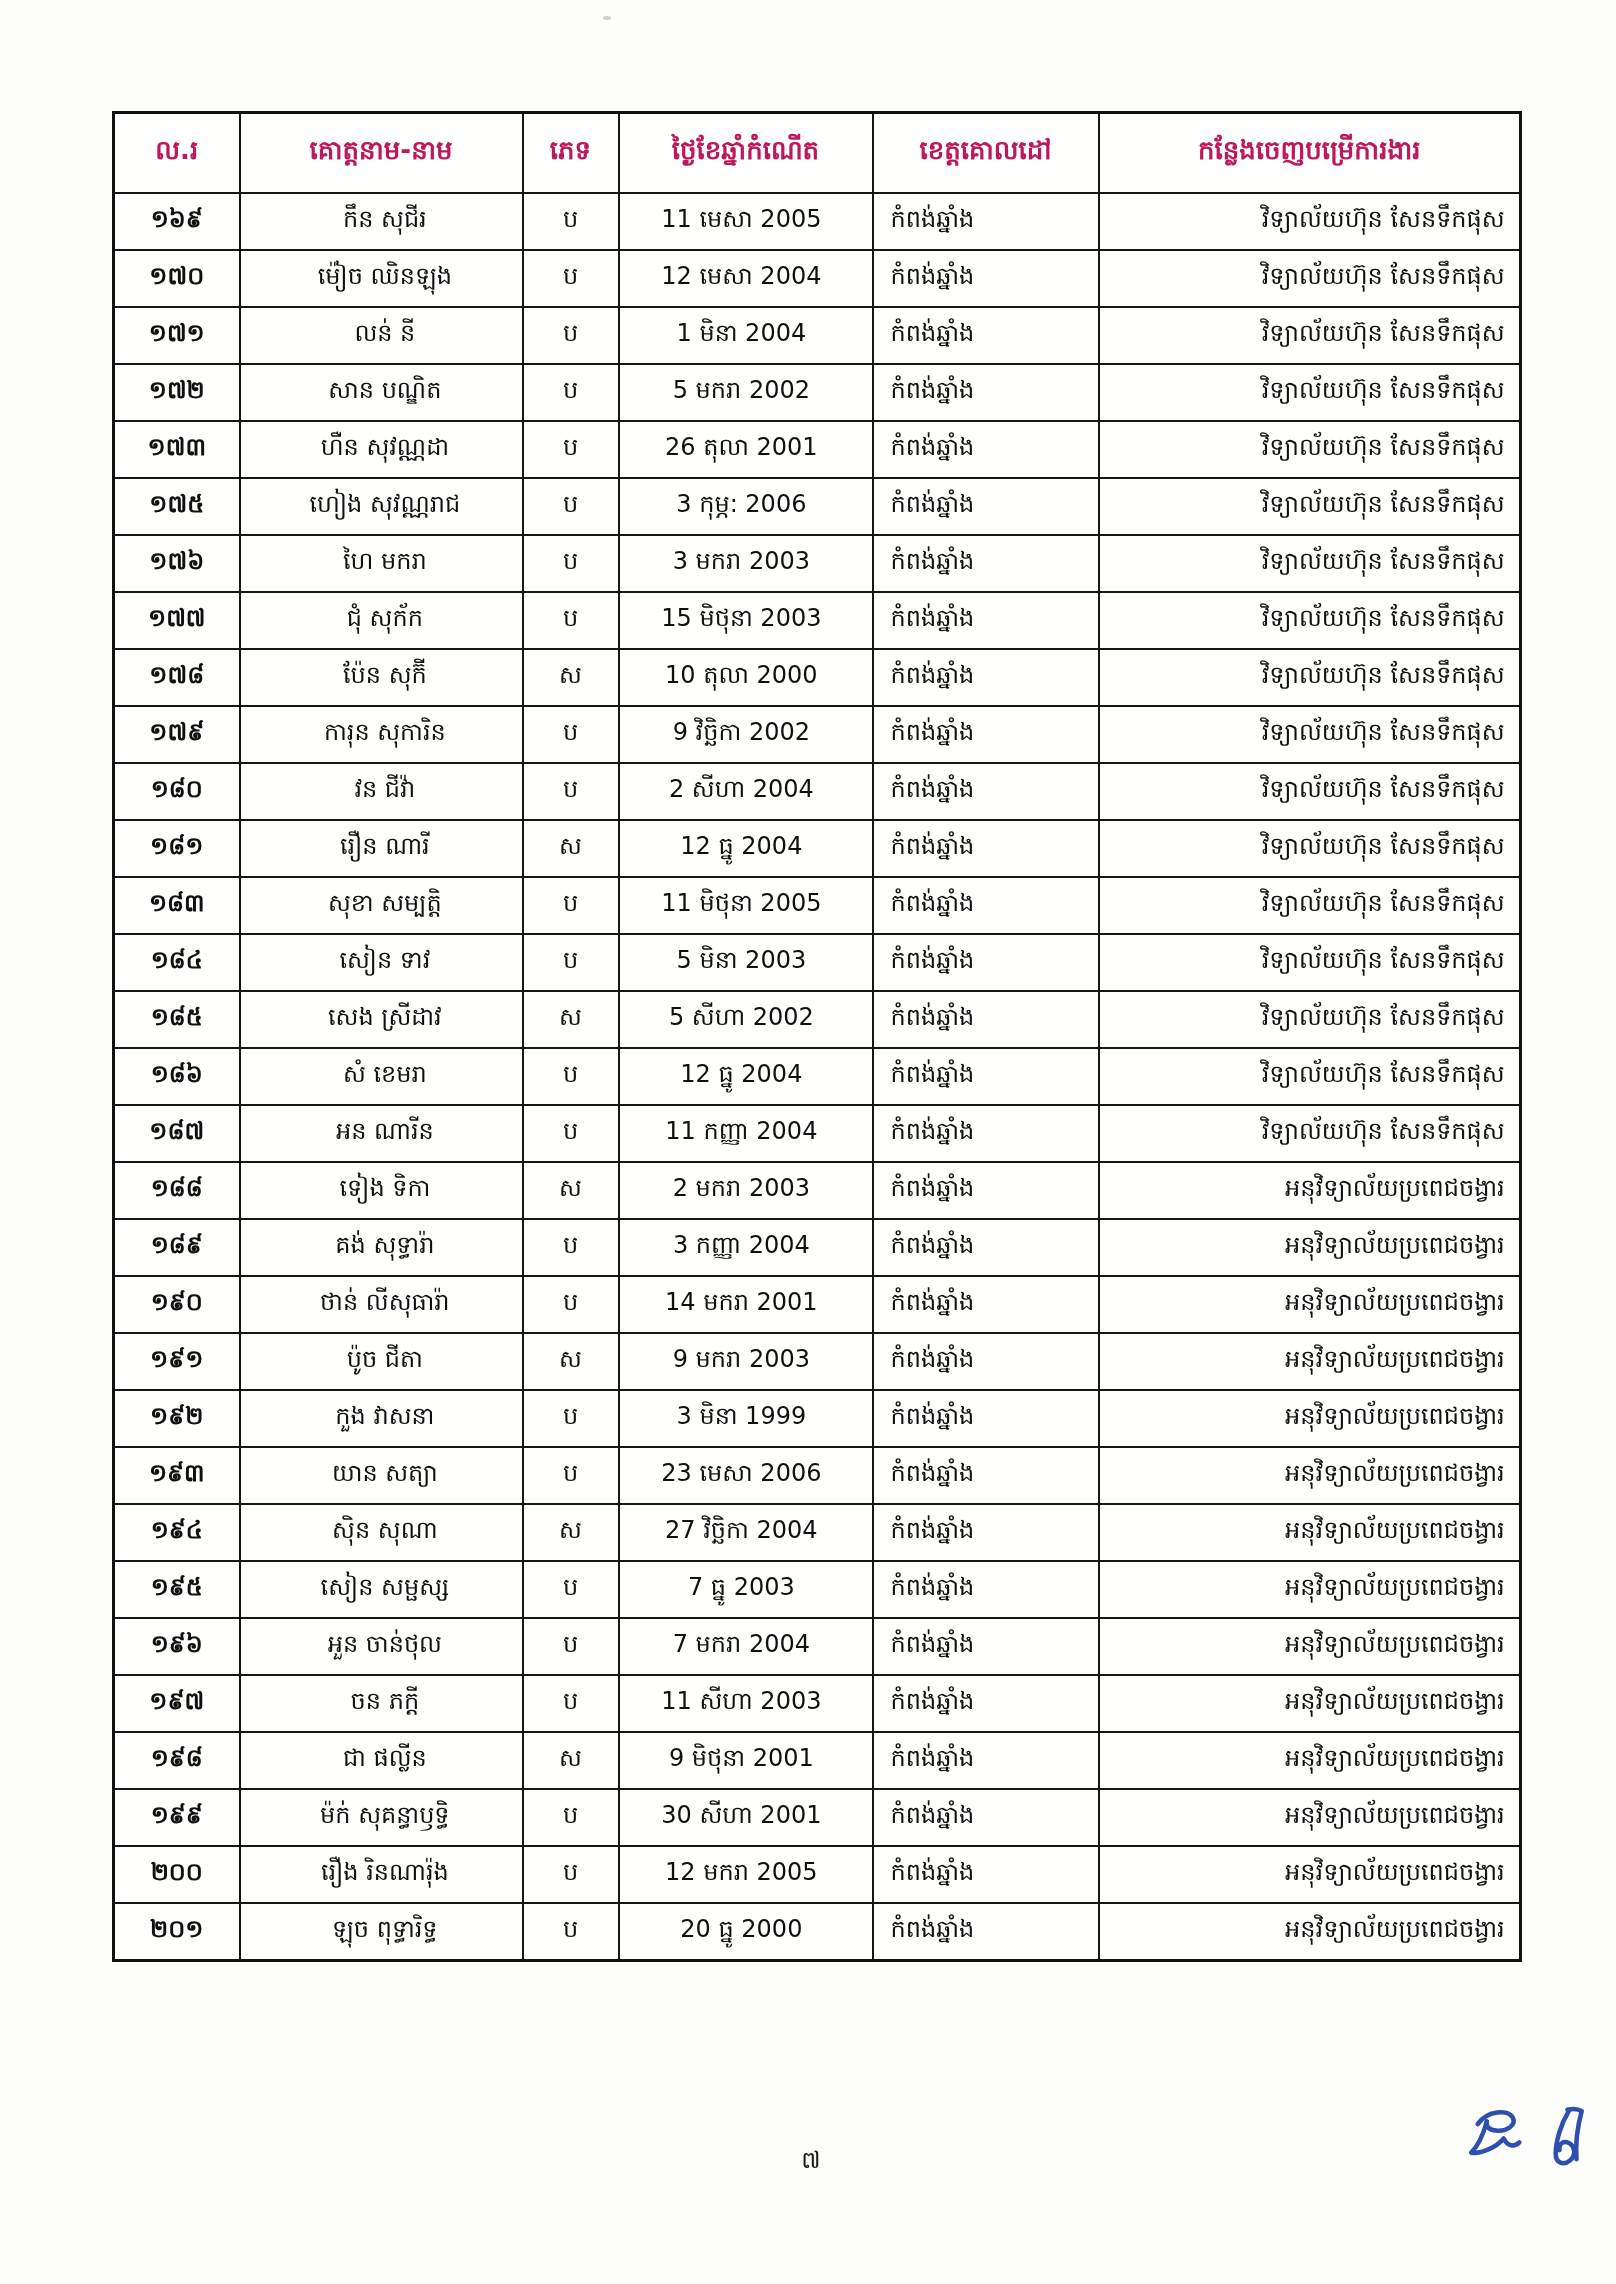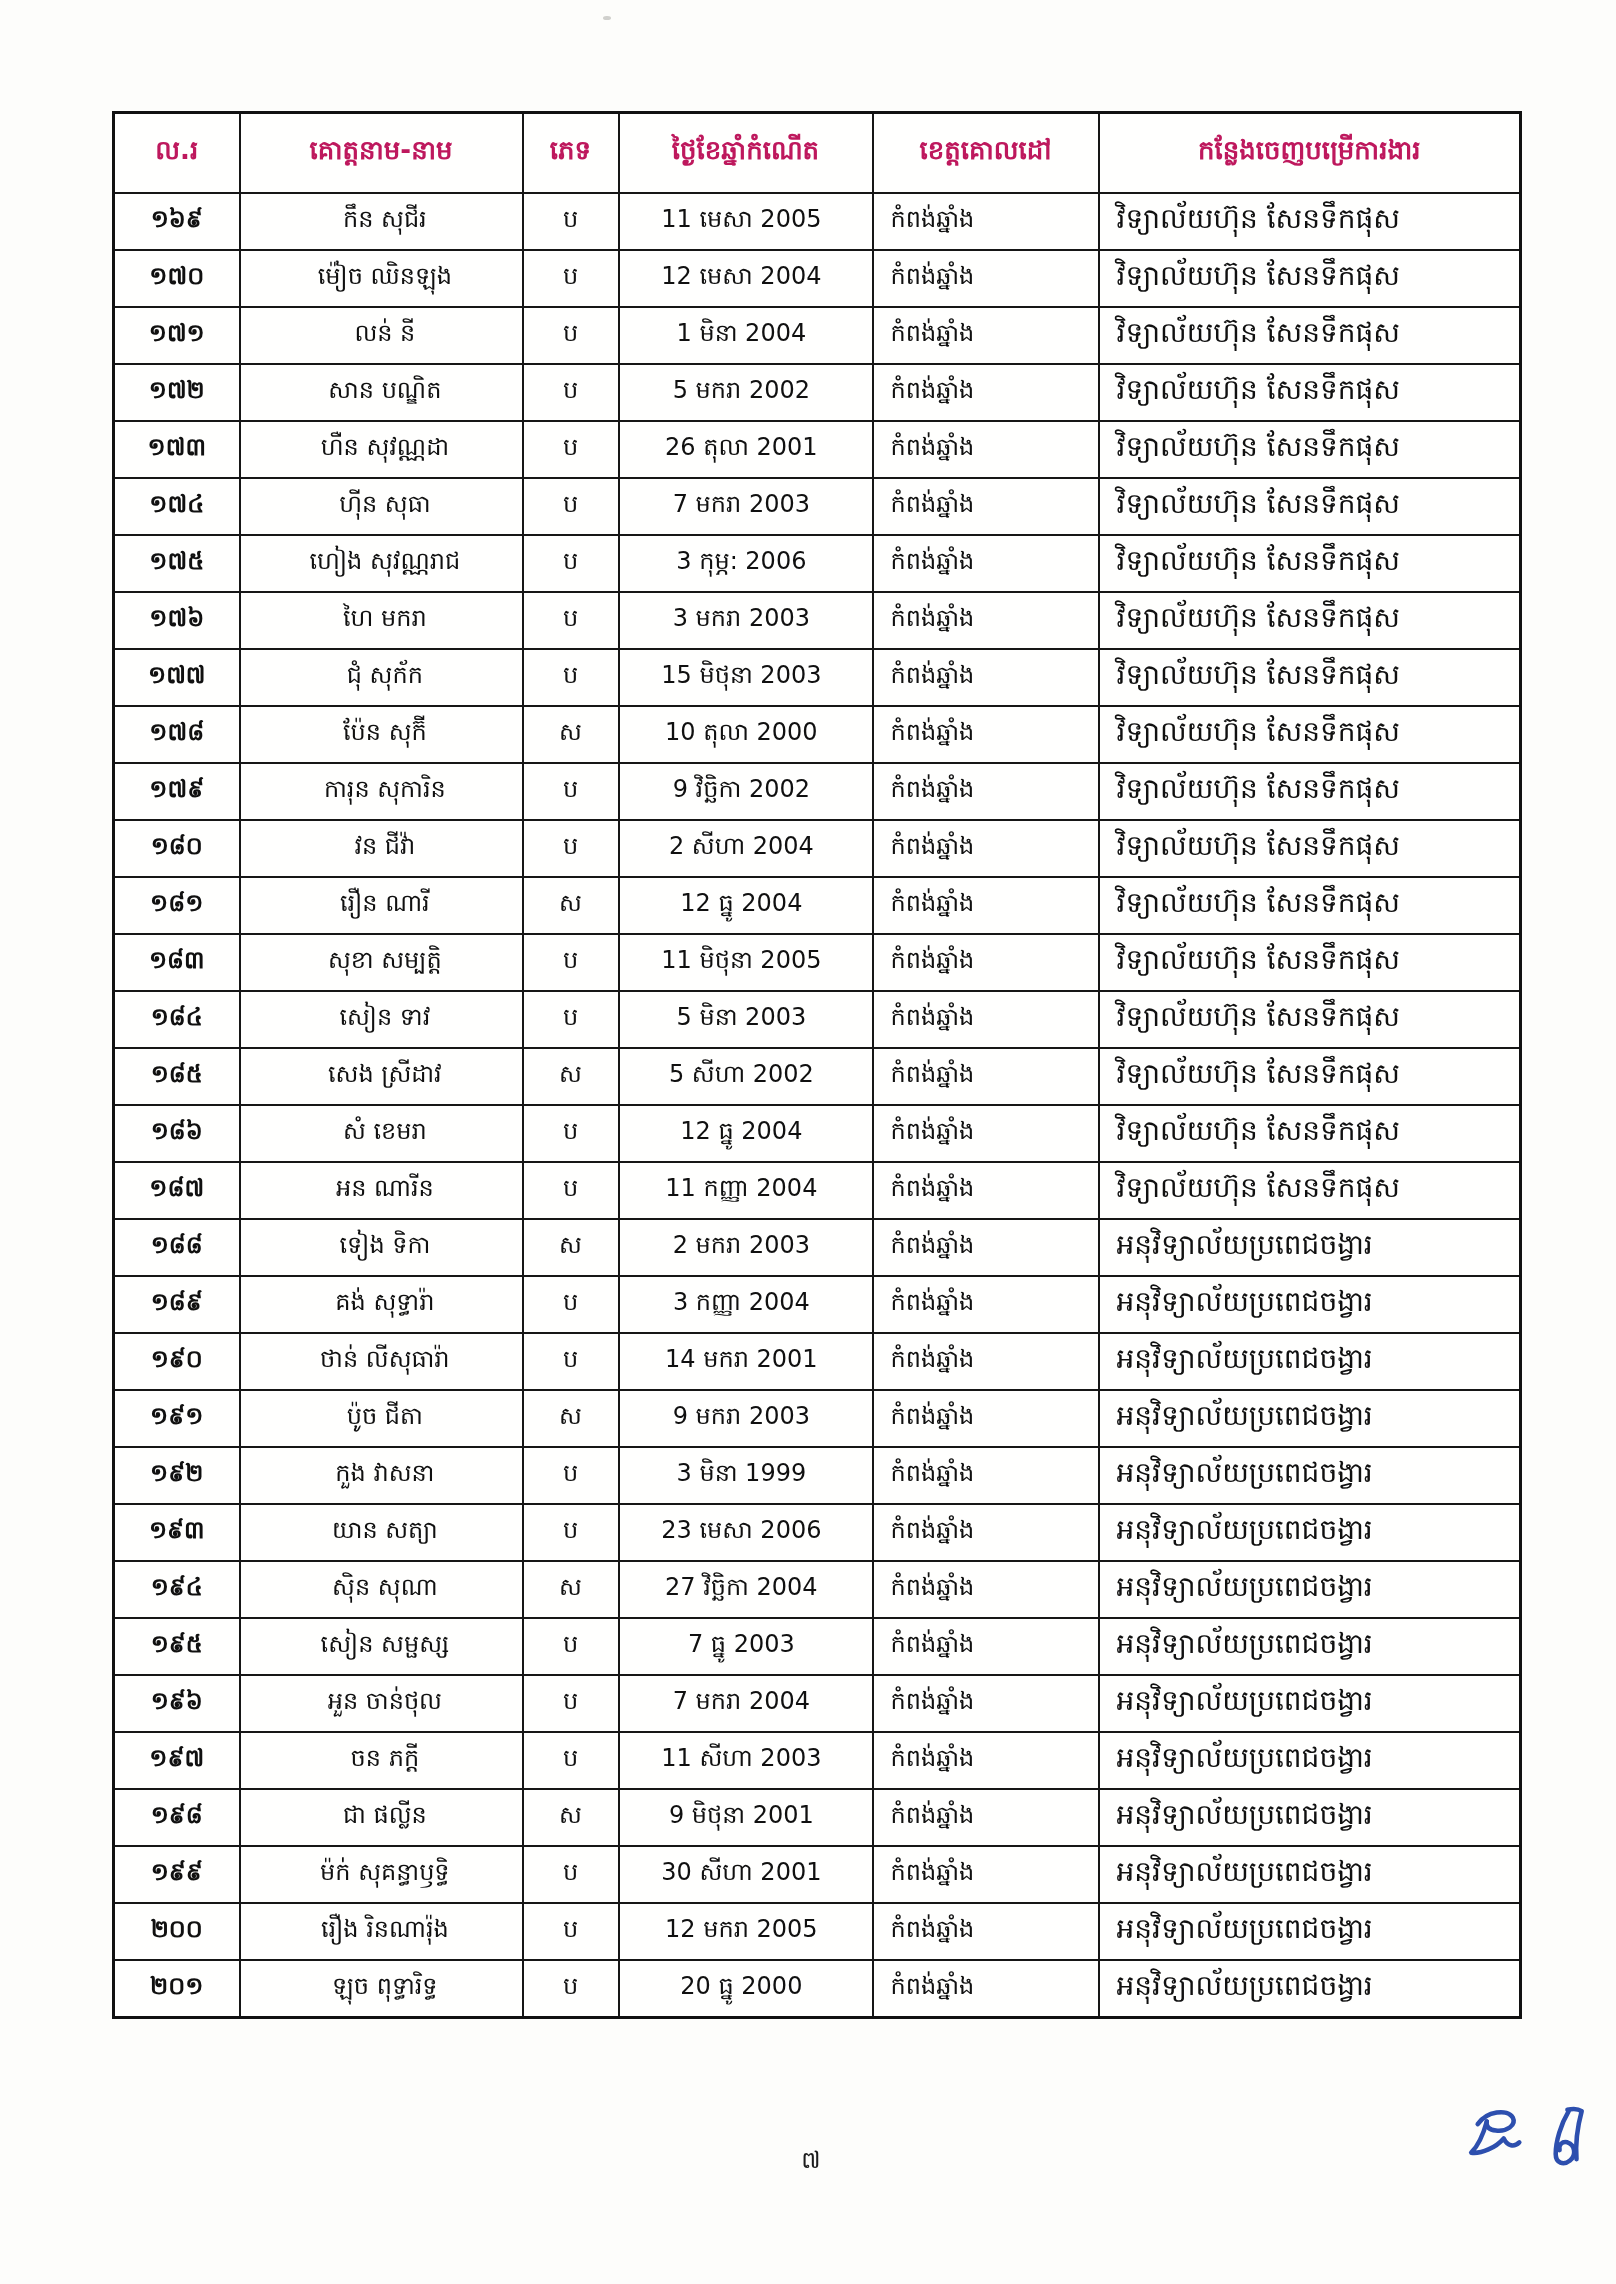--- a/index.html
+++ b/index.html
@@ -33,21 +33,21 @@
     height:55px;
     font-size:24px;font-weight:500;
     vertical-align:middle;
   }
   .roster{border:3.3px solid #111;}
   td.c-no{ text-align:center;padding:0 2.6px;font-weight:bold;}
   td.c-name{ text-align:center;padding-left:22px;}
   td.c-gender{ text-align:center;padding:0 2.6px;}
   td.c-dob{ text-align:center;padding-left:6px;margin-left:44px;}
   td.c-province{ text-align:left;padding-left:17px;}
-  td.c-workplace{ text-align:left;padding-left:17px;font-size:28px;}
+  td.c-workplace{ text-align:right;padding-left:17px;font-size:24px;}
   .page-number{
     position:absolute;left:785px;top:2145px;width:52px;
     text-align:center;font-size:23.5px;color:#1c1c1c;
   }
   .signature{
     position:absolute;left:1453px;top:2102px;width:156px;height:78px;
   }
   .signature svg{width:100%;height:100%;}
 </style>
 </head>
@@ -113,28 +113,20 @@
 
   <tr>
     <td class="c-no">១៧៣</td>
     <td class="c-name">ហឺន សុវណ្ណដា</td>
     <td class="c-gender">ប</td>
     <td class="c-dob">26 តុលា 2001</td>
     <td class="c-province">កំពង់ឆ្នាំង</td>
     <td class="c-workplace">វិទ្យាល័យហ៊ុន សែនទឹកផុស</td>
   </tr>
 
-  <tr>
-    <td class="c-no">១៧៤</td>
-    <td class="c-name">ហ៊ីន សុធា</td>
-    <td class="c-gender">ប</td>
-    <td class="c-dob">7 មករា 2003</td>
-    <td class="c-province">កំពង់ឆ្នាំង</td>
-    <td class="c-workplace">វិទ្យាល័យហ៊ុន សែនទឹកផុស</td>
-  </tr>
 
   <tr>
     <td class="c-no">១៧៥</td>
     <td class="c-name">ហៀង សុវណ្ណរាជ</td>
     <td class="c-gender">ប</td>
     <td class="c-dob">3 កុម្ភ: 2006</td>
     <td class="c-province">កំពង់ឆ្នាំង</td>
     <td class="c-workplace">វិទ្យាល័យហ៊ុន សែនទឹកផុស</td>
   </tr>
 

